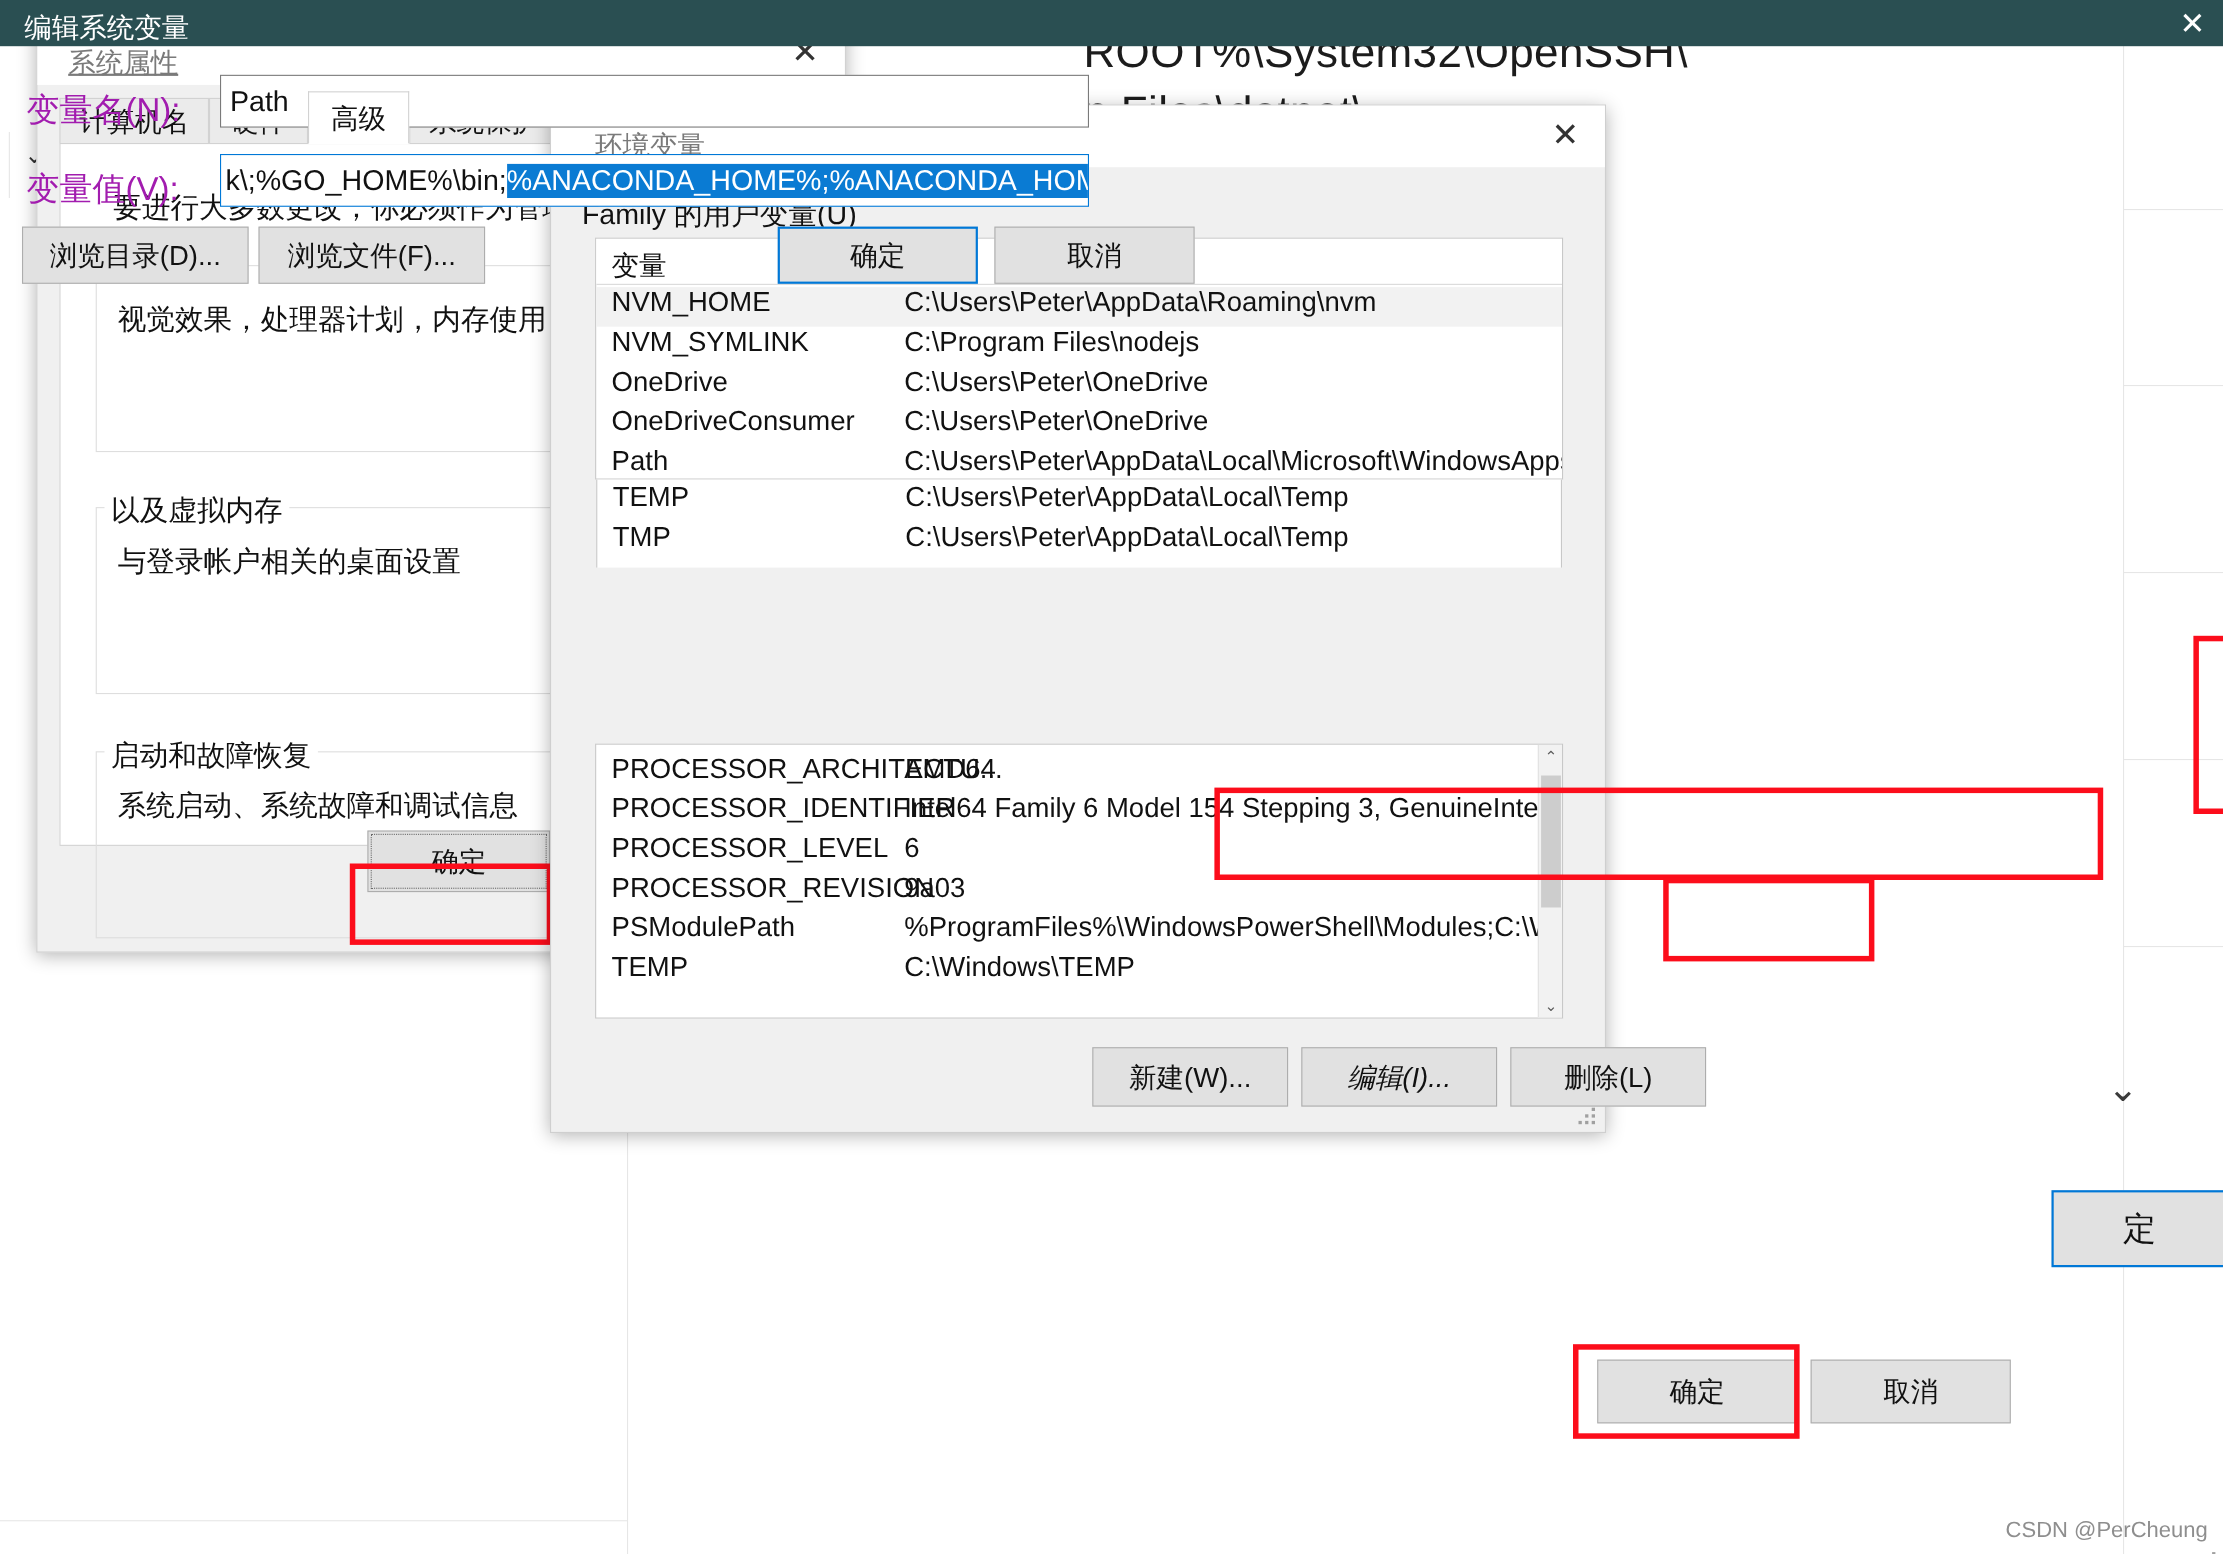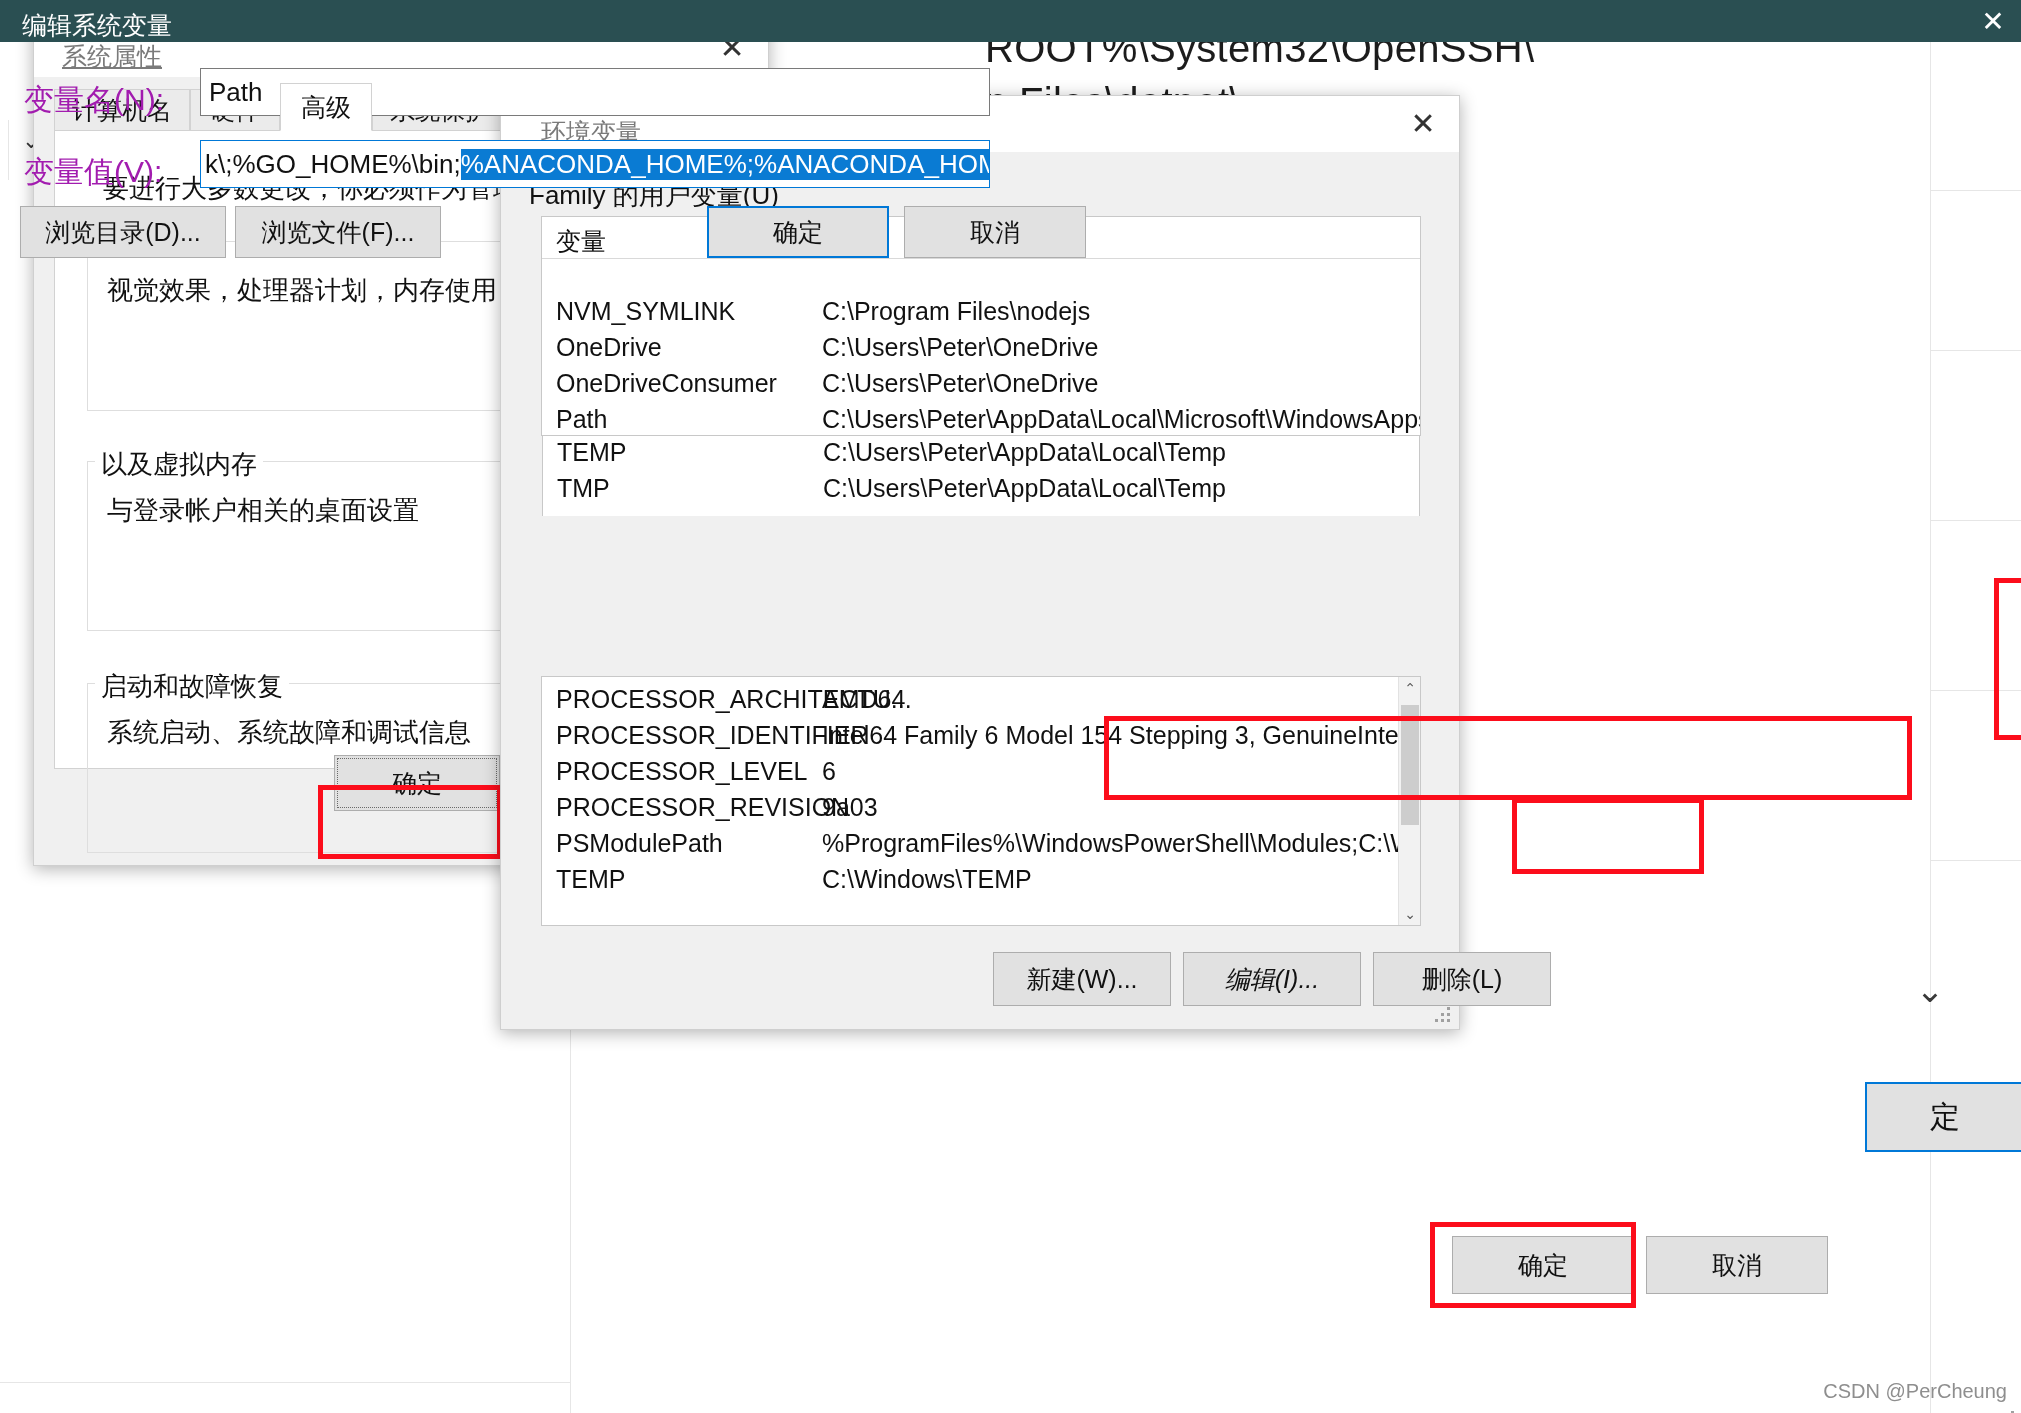--- a/index.html
+++ b/index.html
@@ -157,20 +157,24 @@
 
     <div class="env-group-label" style="left:28px; top:82px;">Family 的用户变量(U)</div>
 
     <div class="tablebox" style="left:40px; top:120px; width:880px; height:220px;">
       <div class="thead">
         <div class="th" style="left:14px;">变量</div>
         <div class="th-sep" style="left:268px;"></div>
         <div class="th" style="left:280px;">值</div>
       </div>
 
+      <div class="trow sel" style="top:44px;">
+        <div class="tcell-k">NVM_HOME</div>
+        <div class="tcell-v" style="left:280px;">C:\Users\Peter\AppData\Roaming\nvm</div>
+      </div>
       <div class="trow" style="top:80px;">
         <div class="tcell-k">NVM_SYMLINK</div>
         <div class="tcell-v" style="left:280px;">C:\Program Files\nodejs</div>
       </div>
       <div class="trow" style="top:116px;">
         <div class="tcell-k">OneDrive</div>
         <div class="tcell-v" style="left:280px;">C:\Users\Peter\OneDrive</div>
       </div>
       <div class="trow" style="top:152px;">
         <div class="tcell-k">OneDriveConsumer</div>

